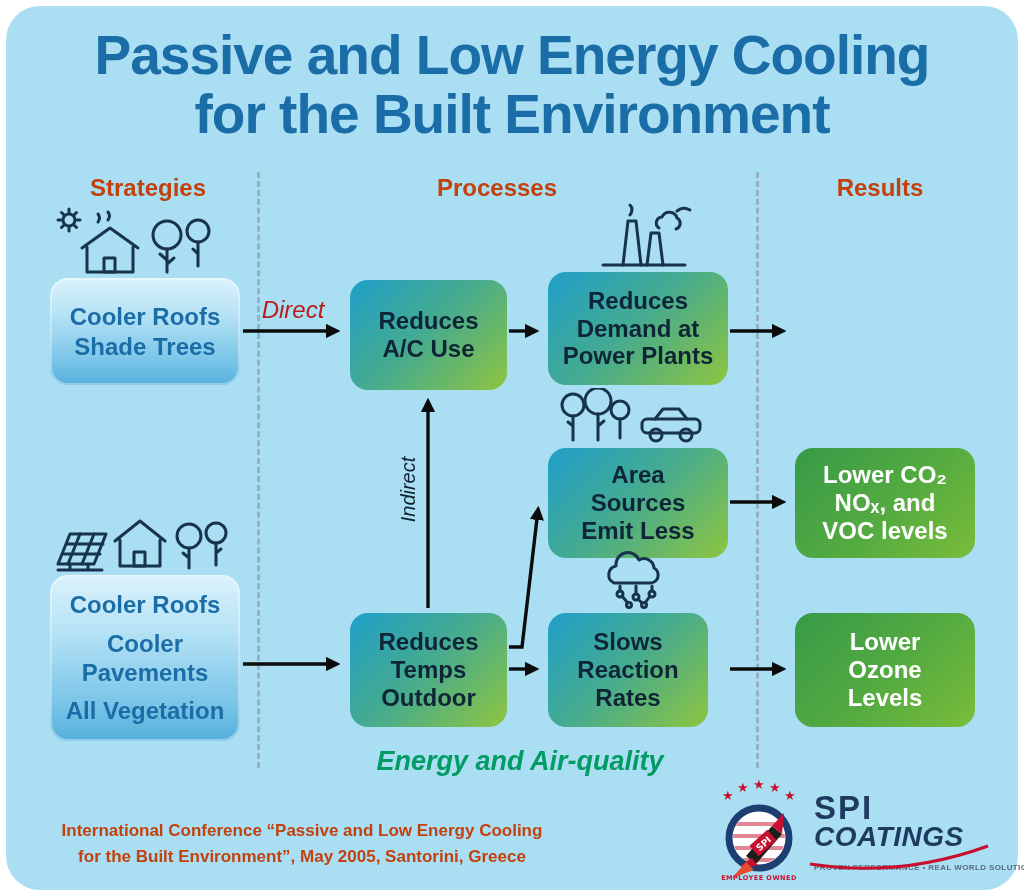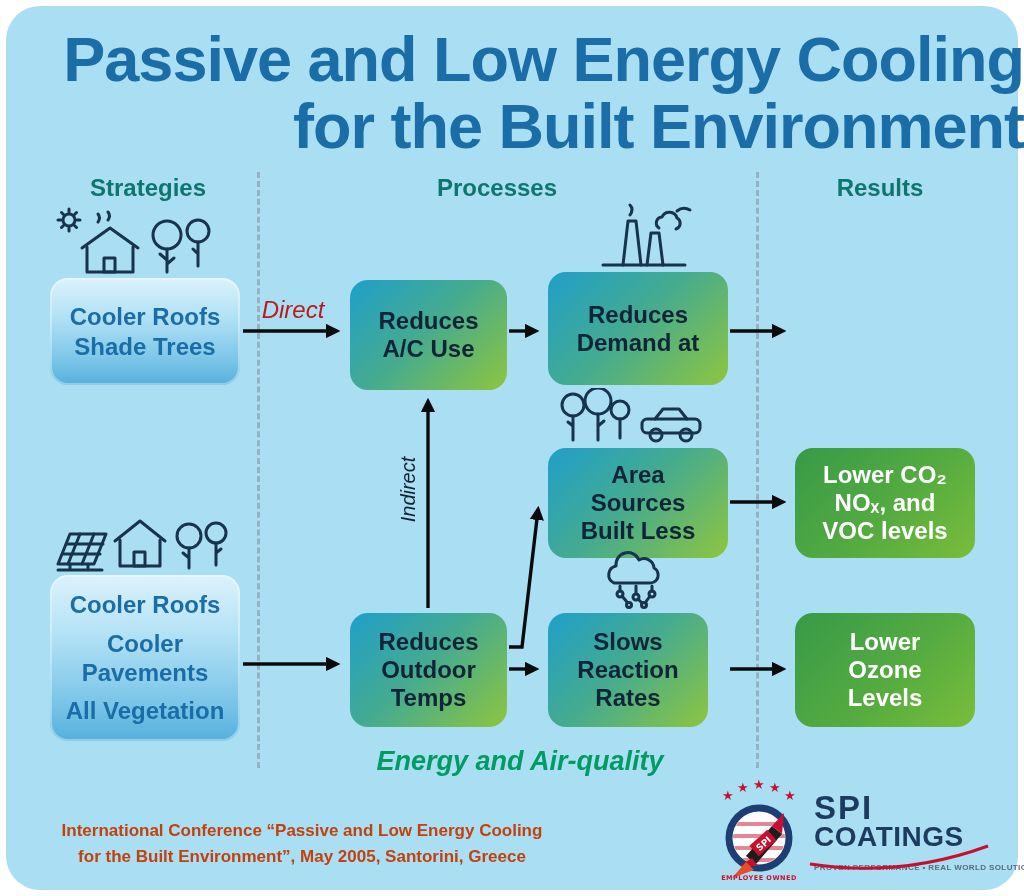--- a/index.html
+++ b/index.html
@@ -1,24 +1,24 @@
 <!DOCTYPE html>
 <html><head>
 <meta charset="utf-8">
 <style>
   html,body { margin:0; padding:0; background:#ffffff; }
   .canvas { position:relative; width:1024px; height:896px; overflow:hidden;
             font-family:"Liberation Sans", sans-serif; background:#ffffff; }
   .card { position:absolute; left:6px; top:6px; width:1012px; height:884px;
           background:#a9def3; border-radius:34px; }
 
-  .title { position:absolute; top:26px; left:0; width:100%; text-align:right;
-           font-weight:700; font-size:63px; line-height:1.07; color:#1a6da6; letter-spacing:-1px; }
-
-  .col-header { position:absolute; font-size:24px; font-weight:700; color:#0f766e; text-align:center; }
+  .title { position:absolute; top:26px; left:0; width:100%; text-align:center;
+           font-weight:700; font-size:55px; line-height:1.07; color:#1a6da6; letter-spacing:-1px; }
+
+  .col-header { position:absolute; font-size:24px; font-weight:700; color:#c2410c; text-align:center; }
 
   .sep { position:absolute; top:172px; height:596px; width:0; border-left:3px dashed #93abba; opacity:.85; }
 
   .box { position:absolute; border-radius:18px; display:flex; flex-direction:column;
          align-items:center; justify-content:center; text-align:center; font-weight:700;
          padding:6px 8px; box-sizing:border-box; }
   .box .ln { width:100%; }
   .strategy { background:linear-gradient(180deg,#dcf2fc 0%,#b4e2f5 35%,#79c4e8 78%,#54b0dc 100%);
               color:#1a6da6; font-size:24px; line-height:1.22;
               box-shadow:inset 0 0 0 2px rgba(255,255,255,.35); }
@@ -41,21 +41,21 @@
   .conference { position:absolute; left:38px; top:818px; width:528px; text-align:center;
                 font-size:17px; font-weight:700; color:#c2410c; line-height:1.5; }
 
   .icon { position:absolute; }
   .icon svg { display:block; width:100%; height:100%; }
 
   .logo { position:absolute; left:712px; top:782px; width:280px; height:108px; }
   .logo-emblem { position:absolute; left:0; top:-2px; width:96px; height:104px; }
   .logo-text { position:absolute; left:102px; top:10px; width:178px; }
   .logo-name-top { font-size:33px; font-weight:800; color:#1e3a5f; letter-spacing:2px; line-height:.95; }
-  .logo-name-bottom { font-size:28px; font-weight:800; color:#1e3a5f; letter-spacing:.5px; line-height:1.0; }
+  .logo-name-bottom { font-size:28px; font-weight:800; color:#1e3a5f; letter-spacing:.5px; line-height:1.0;font-style:italic; }
   .logo-swoosh { position:absolute; left:-6px; top:52px; width:184px; height:26px; }
   .logo-tagline { margin-top:12px; font-size:8px; font-weight:700; color:#5a6b7a; letter-spacing:.4px; white-space:nowrap; }
 </style>
 </head>
 <body>
 
 <div class="canvas">
   <div class="card"></div>
 
   <div class="title">
@@ -134,46 +134,47 @@
       <path d="M30 62 L35 18 L43 18 L48 62"></path>
       <path d="M54 62 L58 30 L66 30 L70 62"></path>
       <path d="M37 12q4-6 0-10"></path>
       <path d="M66 25a6 6 0 0 1 3-11a8 8 0 0 1 15 1a6 6 0 0 1-1 11"></path>
       <path d="M84 8q6-5 13-1"></path>
     </svg>
   </span>
   <div class="box process" style="left:548px;top:272px;width:180px;height:113px;">
     <div class="ln">Reduces</div>
     <div class="ln">Demand at</div>
+    <div class="ln">Power Plants</div>
   </div>
 
   <span class="icon" style="left:558px;top:388px;width:148px;height:58px;">
     <svg viewBox="0 0 148 58" fill="none" stroke="#17334d" stroke-width="3" stroke-linecap="round" stroke-linejoin="round">
       <circle cx="15" cy="17" r="11"></circle>
       <path d="M15 28v24M15 38l-5-4"></path>
       <circle cx="40" cy="13" r="13"></circle>
       <path d="M40 26v26M40 38l6-5"></path>
       <circle cx="62" cy="22" r="9"></circle>
       <path d="M62 31v19"></path>
       <path d="M97 31l8-10h16l8 10"></path>
       <rect x="84" y="31" width="58" height="14" rx="5"></rect>
       <circle cx="98" cy="47" r="6"></circle>
       <circle cx="128" cy="47" r="6"></circle>
     </svg>
   </span>
   <div class="box process" style="left:548px;top:448px;width:180px;height:110px;">
     <div class="ln">Area</div>
     <div class="ln">Sources</div>
-    <div class="ln">Built Less</div>
+    <div class="ln">Emit Less</div>
   </div>
 
   <div class="box process" style="left:350px;top:613px;width:157px;height:114px;">
     <div class="ln">Reduces</div>
+    <div class="ln">Temps</div>
     <div class="ln">Outdoor</div>
-    <div class="ln">Temps</div>
   </div>
 
   <span class="icon" style="left:597px;top:550px;width:78px;height:60px;">
     <svg viewBox="0 0 78 60" fill="none" stroke="#17334d" stroke-width="3" stroke-linecap="round" stroke-linejoin="round">      
         <path d="M17 33a9 9 0 0 1 2-17a12 12 0 0 1 23-6a10 10 0 0 1 15 8a8 8 0 0 1 0 14q-2 1-4 1h-32q-2 0-4 0z"></path>
       <path d="M23 36v5M39 36v7M55 36v5"></path>
       <circle cx="23" cy="44" r="3"></circle>
       <circle cx="39" cy="47" r="3"></circle>
       <circle cx="55" cy="44" r="3"></circle>
       <path d="M25 46l5 6M41 49l4 4M53 46l-5 7"></path>

